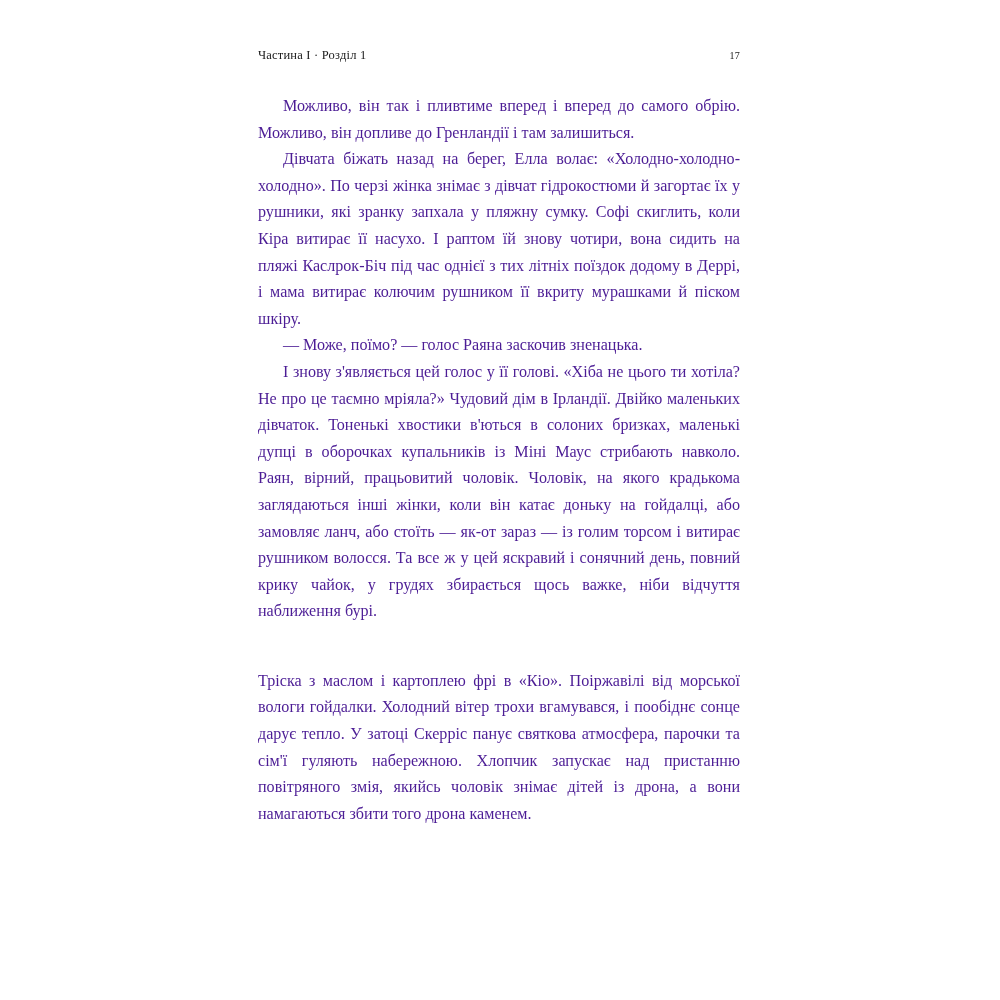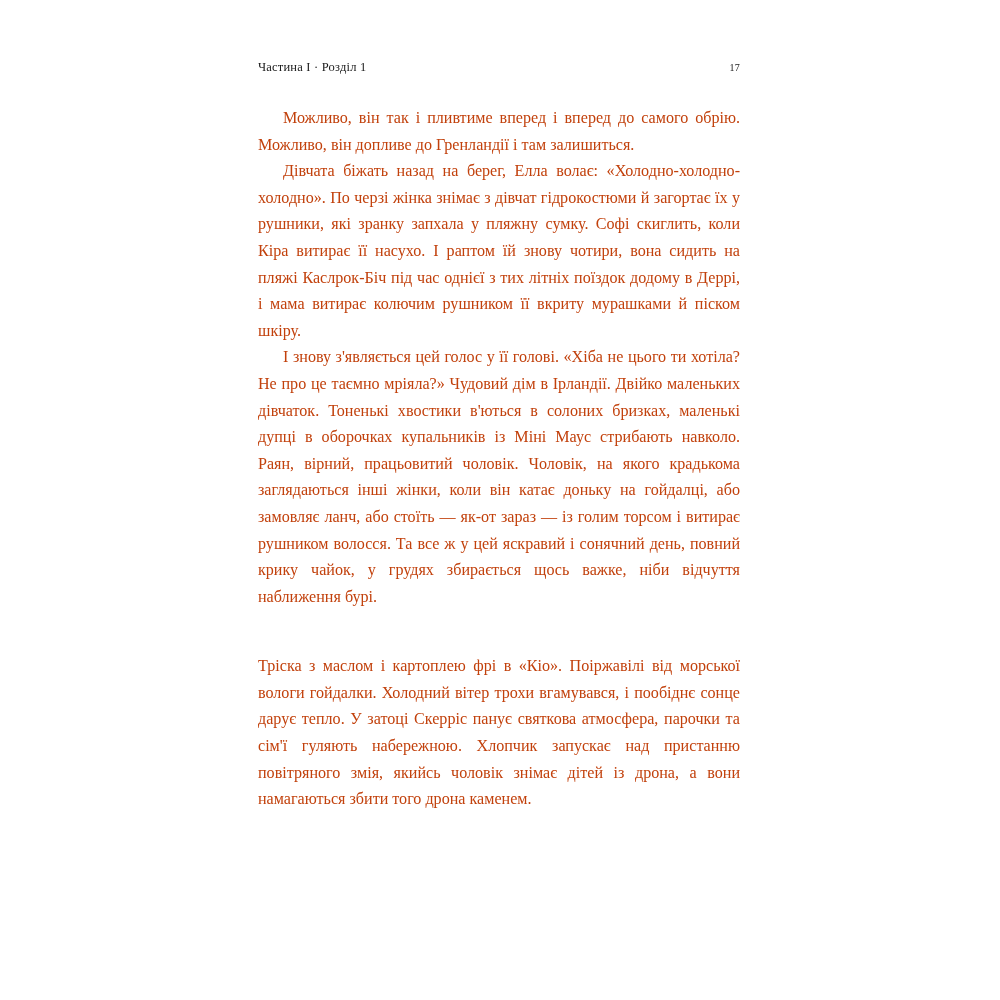--- a/index.html
+++ b/index.html
@@ -17,21 +17,21 @@
   .page {
     position: relative;
     width: 1000px;
     height: 1000px;
     background: #ffffff;
     box-sizing: border-box;
   }
   .page-inner {
     position: absolute;
     left: 258px;
-    top: 60px;
+    top: 48px;
     width: 482px;
   }
   .running-head {
     display: flex;
     justify-content: space-between;
     align-items: baseline;
     font-size: 12.5px;
     letter-spacing: 0.2px;
     color: #1a1a1a;
     margin-bottom: 30px;
@@ -41,21 +41,21 @@
   }
   .running-head .rh-page {
     font-family: "Liberation Serif", "DejaVu Serif", serif;
     font-size: 10px;
   }
   .body-text {
     font-size: 16.1px;
     line-height: 26.6px;
     text-align: justify;
     text-justify: inter-word;
-    color: #c2410c;
+    color: #4c1d95;
     hyphens: manual;
   }
   .body-text p {
     margin: 0;
     text-indent: 25px;
   }
   .body-text p.no-indent {
     text-indent: 0;
     margin-top: 17px;
   }
@@ -70,20 +70,21 @@
   <div class="page-inner">
 
     <div class="running-head">
       <span class="rh-title">Частина I · Розділ 1</span>
       <span class="rh-page">17</span>
     </div>
 
     <div class="body-text">
       <p>Можливо, він так і пливтиме вперед і вперед до самого обрію. Можливо, він допливе до Гренландії і там залишиться.</p>
       <p>Дівчата біжать назад на берег, Елла волає: «Холодно-холодно-холодно». По черзі жінка знімає з дівчат гідрокостюми й загортає їх у рушники, які зранку запхала у пляжну сумку. Софі скиглить, коли Кіра витирає її насухо. І раптом їй знову чотири, вона сидить на пляжі Каслрок-Біч під час однієї з тих літніх поїздок додому в Деррі, і мама витирає колючим рушником її вкриту мурашками й піском шкіру.</p>
+      <p>— Може, поїмо? — голос Раяна заскочив зненацька.</p>
       <p>І знову з'являється цей голос у її голові. «Хіба не цього ти хотіла? Не про це таємно мріяла?» Чудовий дім в Ірландії. Двійко маленьких дівчаток. Тоненькі хвостики в'ються в солоних бризках, маленькі дупці в оборочках купальників із Міні Маус стрибають навколо. Раян, вірний, працьовитий чоловік. Чоловік, на якого крадькома заглядаються інші жінки, коли він катає доньку на гойдалці, або замовляє ланч, або стоїть — як-от зараз — із голим торсом і витирає рушником волосся. Та все ж у цей яскравий і сонячний день, повний крику чайок, у грудях збирається щось важке, ніби відчуття наближення бурі.</p>
 
       <div class="section-gap"></div>
 
       <p class="no-indent">Тріска з маслом і картоплею фрі в «Кіо». Поіржавілі від морської вологи гойдалки. Холодний вітер трохи вгамувався, і пообіднє сонце дарує тепло. У затоці Скерріс панує святкова атмосфера, парочки та сім'ї гуляють набережною. Хлопчик запускає над пристанню повітряного змія, якийсь чоловік знімає дітей із дрона, а вони намагаються збити того дрона каменем.</p>
     </div>
 
   </div>
 </div>
 

